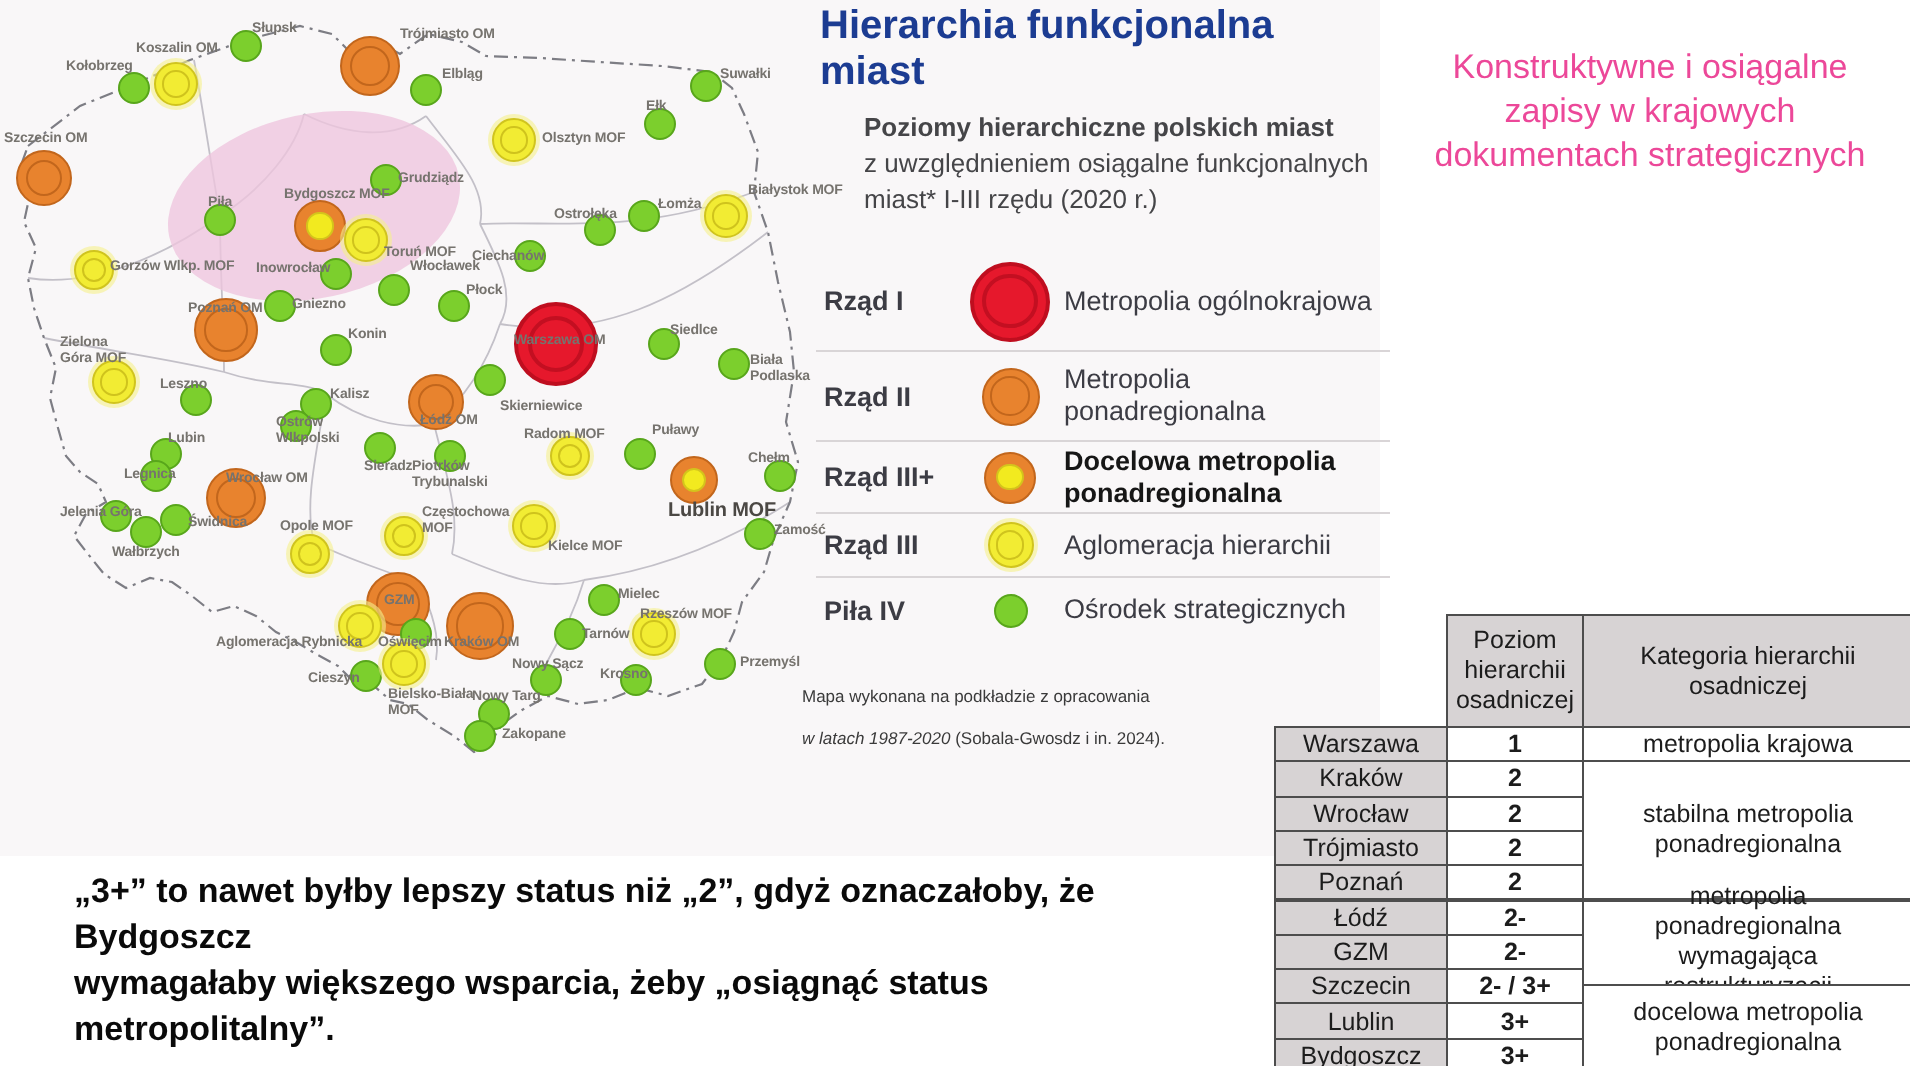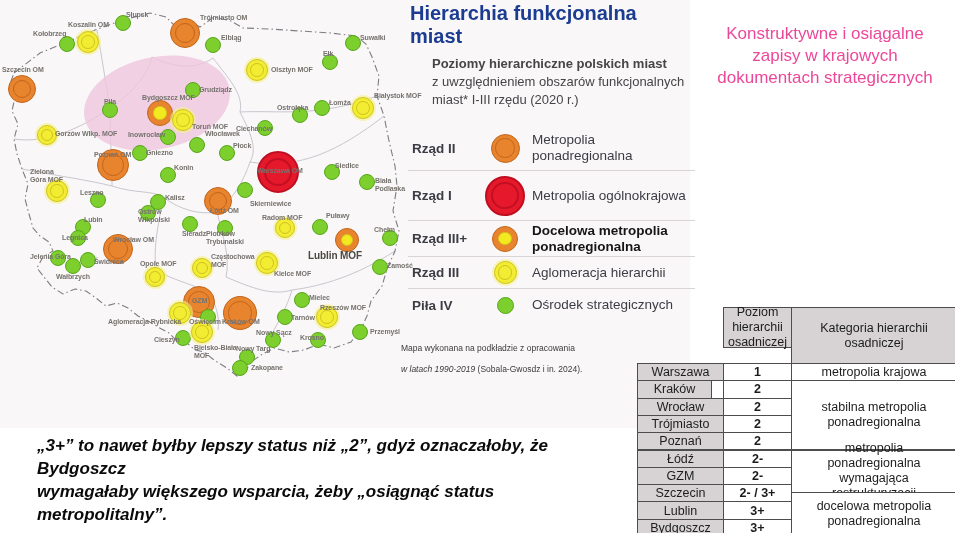--- a/index.html
+++ b/index.html
@@ -34,21 +34,21 @@
   .licon .marker{position:relative;transform:none;}
   .ldesc{flex:1;font-size:13.5px;line-height:16px;color:#3c3c44;}
   .ldesc.bold{font-weight:bold;color:#161616;}
   
   .attribution{position:absolute;left:401px;top:343px;width:245px;font-size:8.5px;line-height:10.5px;color:#3a3a3a;}
   .attribution .it{font-style:italic;}
   
   .right-title{position:absolute;left:695px;top:23px;width:260px;text-align:center;
                font-size:17px;line-height:22px;color:#ec4899;white-space:pre-line;}
   .quote{position:absolute;left:37px;top:434px;width:580px;font-size:17px;line-height:23px;
-         font-weight:bold;color:#0a0a0a;white-space:pre-line;font-style:italic;}
+         font-weight:bold;color:#0a0a0a;white-space:pre-line;}
   
   .htable{position:absolute;left:637px;top:307px;width:320px;height:229px;font-size:12.5px;}
   .cell{position:absolute;box-sizing:border-box;border:1px solid #4d4d4d;background:#fff;
         display:flex;align-items:center;justify-content:center;text-align:center;color:#1c1c1c;}
   .cell.th{background:#d7d3d4;line-height:15px;padding:2px;}
   .cell.city{background:#d7d3d4;}
   .cell.lvl{font-weight:bold;}
   .cell.cat{line-height:15px;padding:0 8px;}
 </style>
 </head>
@@ -331,21 +331,21 @@
         <div class="mlabel" style="left: 375px; top: 177px;">
           <div>Biała</div>
           <div>Podlaska</div>
         </div>
         <div class="mlabel" style="left: 262px; top: 214px;">
           <div>Radom MOF</div>
         </div>
         <div class="mlabel" style="left: 326px; top: 212px;">
           <div>Puławy</div>
         </div>
-        <div class="mlabel big" style="left: 308px; top: 250px;">
+        <div class="mlabel big" style="left: 334px; top: 250px;">
           <div>Lublin MOF</div>
         </div>
         <div class="mlabel" style="left: 374px; top: 226px;">
           <div>Chełm</div>
         </div>
         <div class="mlabel" style="left: 387px; top: 262px;">
           <div>Zamość</div>
         </div>
         <div class="mlabel" style="left: 274px; top: 270px;">
           <div>Kielce MOF</div>
@@ -391,42 +391,42 @@
           <div>Krosno</div>
         </div>
         <div class="mlabel" style="left: 370px; top: 328px;">
           <div>Przemyśl</div>
         </div>
       </div>
 
     <div class="legend-title">Hierarchia funkcjonalna miast</div>
     <div class="legend-intro">
       <div class="b">Poziomy hierarchiczne polskich miast</div>
-      <div>z uwzględnieniem obszarów funkcjonalnych</div>
+      <div>z uwzględnieniem osiągalne funkcjonalnych</div>
       <div>miast* I-III rzędu (2020 r.)</div>
     </div>
     <div class="legend-items" id="legend-items">
+        <div class="lrow sep" style="height: 50px;">
+          <div class="lrank">Rząd I</div>
+          <div class="licon">
+            <div class="marker tier1" style="width: 40px; height: 40px;">
+              <div class="ring"></div>
+            </div>
+          </div>
+          <div class="ldesc">Metropolia ogólnokrajowa</div>
+        </div>
         <div class="lrow sep" style="height: 45px;">
           <div class="lrank">Rząd II</div>
           <div class="licon">
             <div class="marker tier2" style="width: 29px; height: 29px;">
               <div class="ring"></div>
             </div>
           </div>
           <div class="ldesc">Metropolia ponadregionalna</div>
         </div>
-        <div class="lrow sep" style="height: 50px;">
-          <div class="lrank">Rząd I</div>
-          <div class="licon">
-            <div class="marker tier1" style="width: 40px; height: 40px;">
-              <div class="ring"></div>
-            </div>
-          </div>
-          <div class="ldesc">Metropolia ogólnokrajowa</div>
-        </div>
         <div class="lrow sep" style="height: 36px;">
           <div class="lrank">Rząd III+</div>
           <div class="licon">
             <div class="marker tier3plus" style="width: 26px; height: 26px;">
               <div class="ring"></div>
             </div>
           </div>
           <div class="ldesc bold">Docelowa metropolia ponadregionalna</div>
         </div>
         <div class="lrow sep" style="height: 32px;">
@@ -443,37 +443,37 @@
           <div class="licon">
             <div class="marker tier4" style="width: 17px; height: 17px;"></div>
           </div>
           <div class="ldesc">Ośrodek strategicznych</div>
         </div>
       </div>
 
     <div class="attribution">
       <span>Mapa wykonana na podkładzie z opracowania</span><br>
       <br>
-      <span class="it">w latach 1990-2019</span><span> (Sobala-Gwosdz i in. 2024).</span>
+      <span class="it">w latach 1987-2020</span><span> (Sobala-Gwosdz i in. 2024).</span>
     </div>
   </div>
 
   <div class="right-title">Konstruktywne i osiągalne
 zapisy w krajowych
 dokumentach strategicznych</div>
 
   <div class="quote">„3+” to nawet byłby lepszy status niż „2”, gdyż oznaczałoby, że Bydgoszcz
 wymagałaby większego wsparcia, żeby „osiągnąć status metropolitalny”.</div>
 
   <div class="htable" id="htable">
-      <div class="cell th" style="left: 86px; top: 0px; width: 69px; height: 41px;">Poziom hierarchii osadniczej</div>
+      <div class="cell th" style="left: 86px; top: 0px; width: 69px; height: 57px;">Poziom hierarchii osadniczej</div>
       <div class="cell th" style="left: 154px; top: 0px; width: 166px; height: 57px;">Kategoria hierarchii osadniczej</div>
       <div class="cell city" style="left: 0px; top: 56px; width: 87px; height: 18.3px;">Warszawa</div>
       <div class="cell lvl" style="left: 86px; top: 56px; width: 69px; height: 18.3px;">1</div>
-      <div class="cell city" style="left: 0px; top: 73.3px; width: 75px; height: 18.3px;">Kraków</div>
+      <div class="cell city" style="left: 0px; top: 73.3px; width: 87px; height: 18.3px;">Kraków</div>
       <div class="cell lvl" style="left: 86px; top: 73.3px; width: 69px; height: 18.3px;">2</div>
       <div class="cell city" style="left: 0px; top: 90.6px; width: 87px; height: 18.3px;">Wrocław</div>
       <div class="cell lvl" style="left: 86px; top: 90.6px; width: 69px; height: 18.3px;">2</div>
       <div class="cell city" style="left: 0px; top: 107.9px; width: 87px; height: 18.3px;">Trójmiasto</div>
       <div class="cell lvl" style="left: 86px; top: 107.9px; width: 69px; height: 18.3px;">2</div>
       <div class="cell city" style="left: 0px; top: 125.2px; width: 87px; height: 18.3px;">Poznań</div>
       <div class="cell lvl" style="left: 86px; top: 125.2px; width: 69px; height: 18.3px;">2</div>
       <div class="cell city" style="left: 0px; top: 142.5px; width: 87px; height: 18.3px;">Łódź</div>
       <div class="cell lvl" style="left: 86px; top: 142.5px; width: 69px; height: 18.3px;">2-</div>
       <div class="cell city" style="left: 0px; top: 159.8px; width: 87px; height: 18.3px;">GZM</div>

